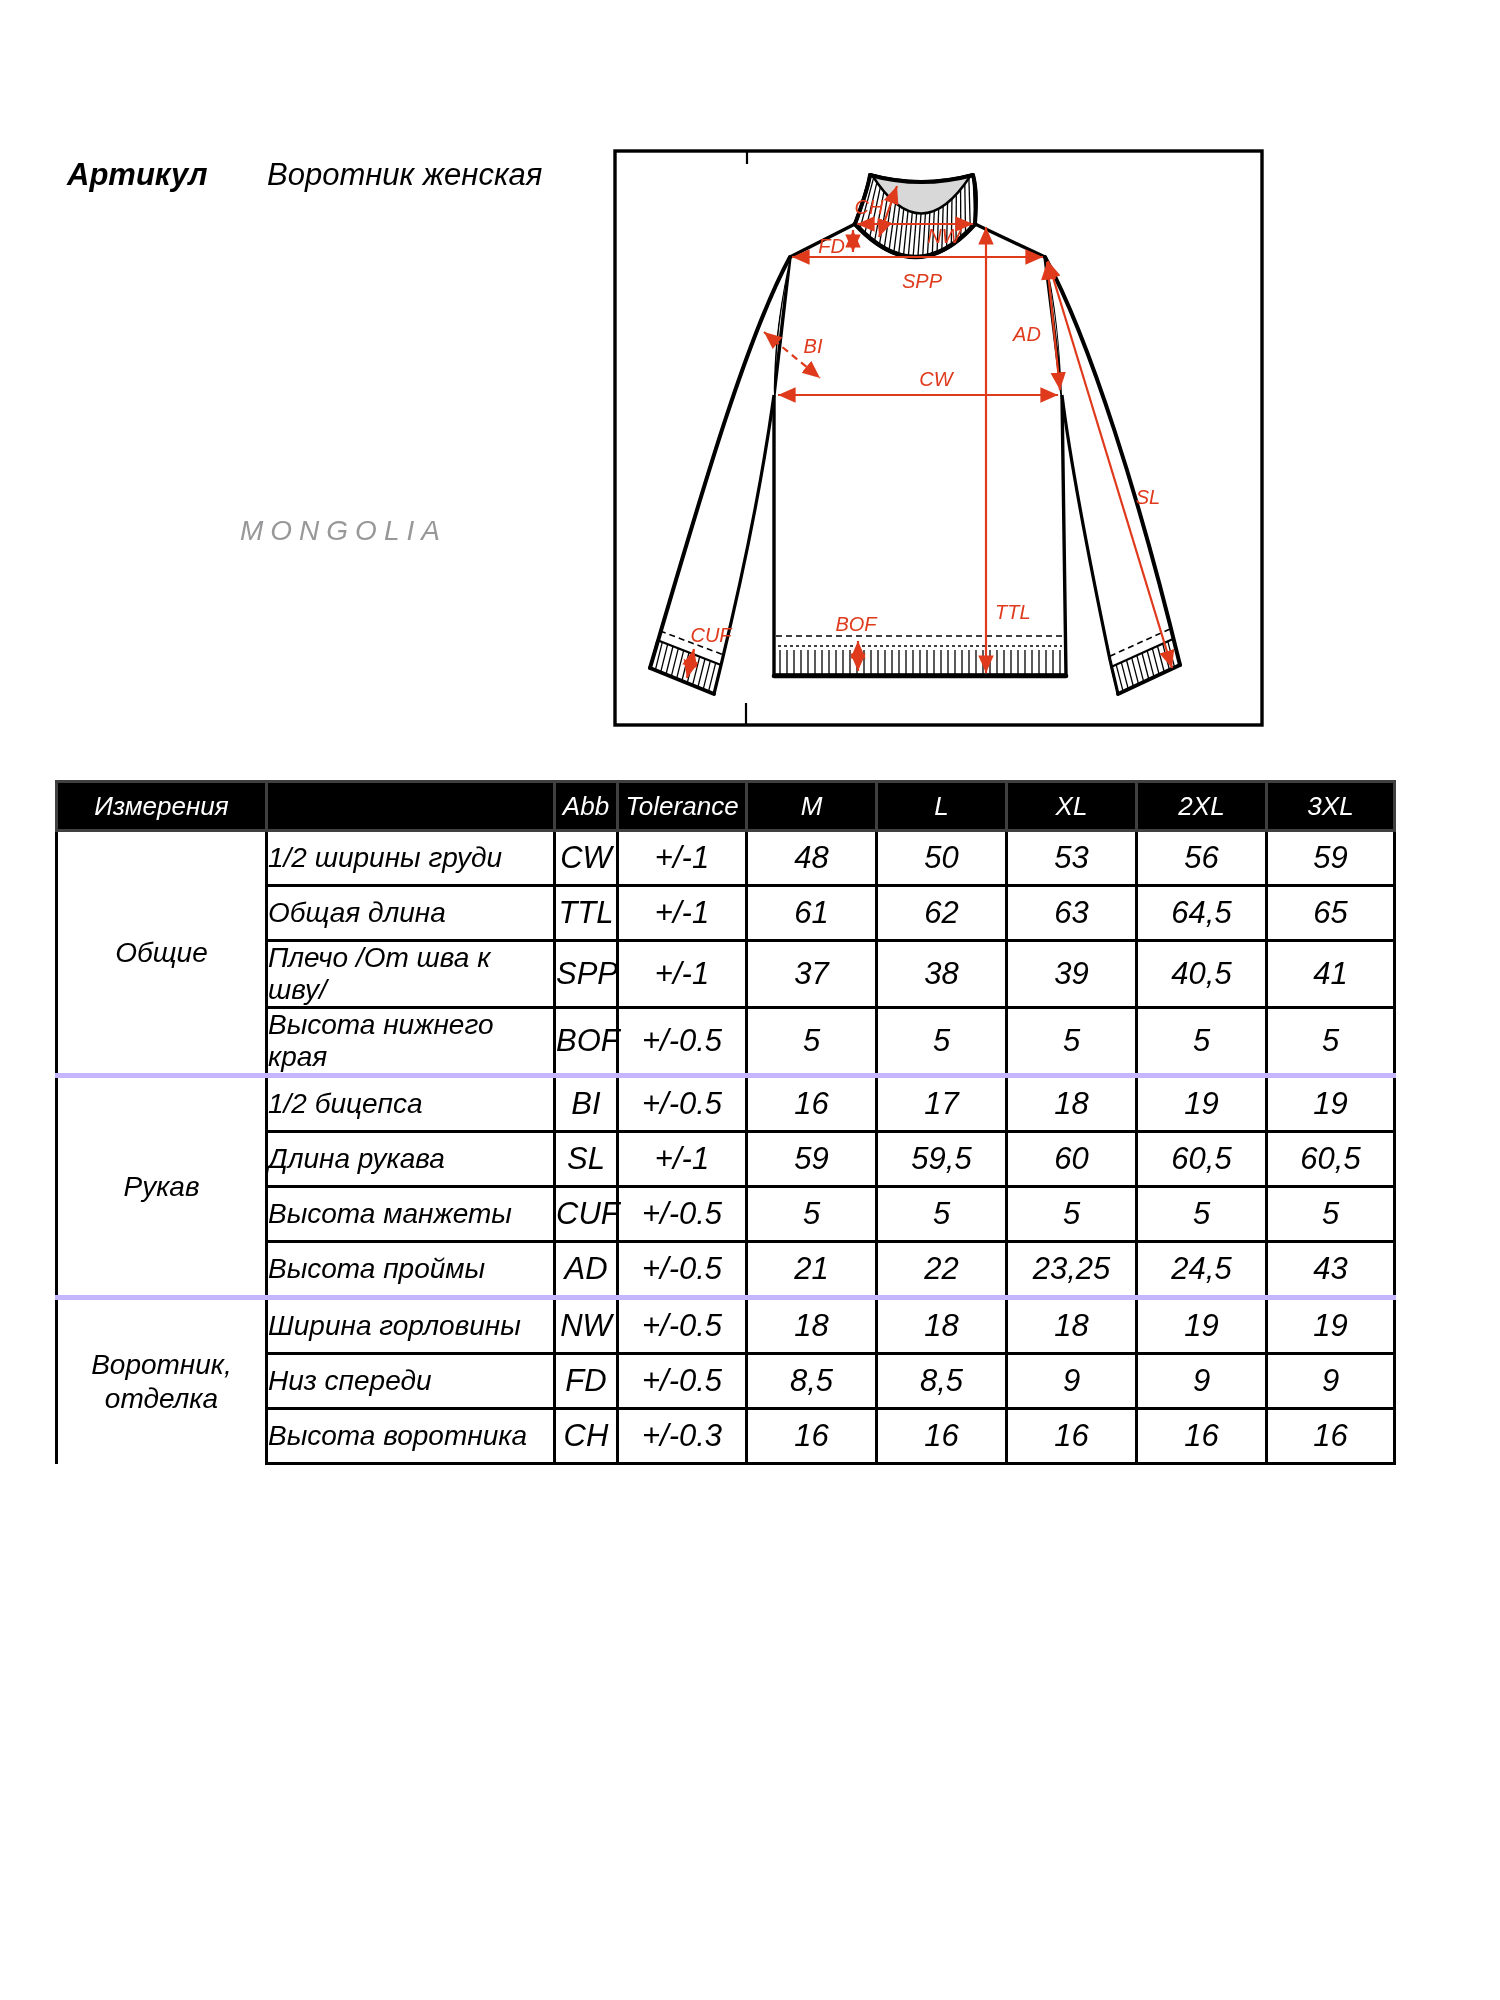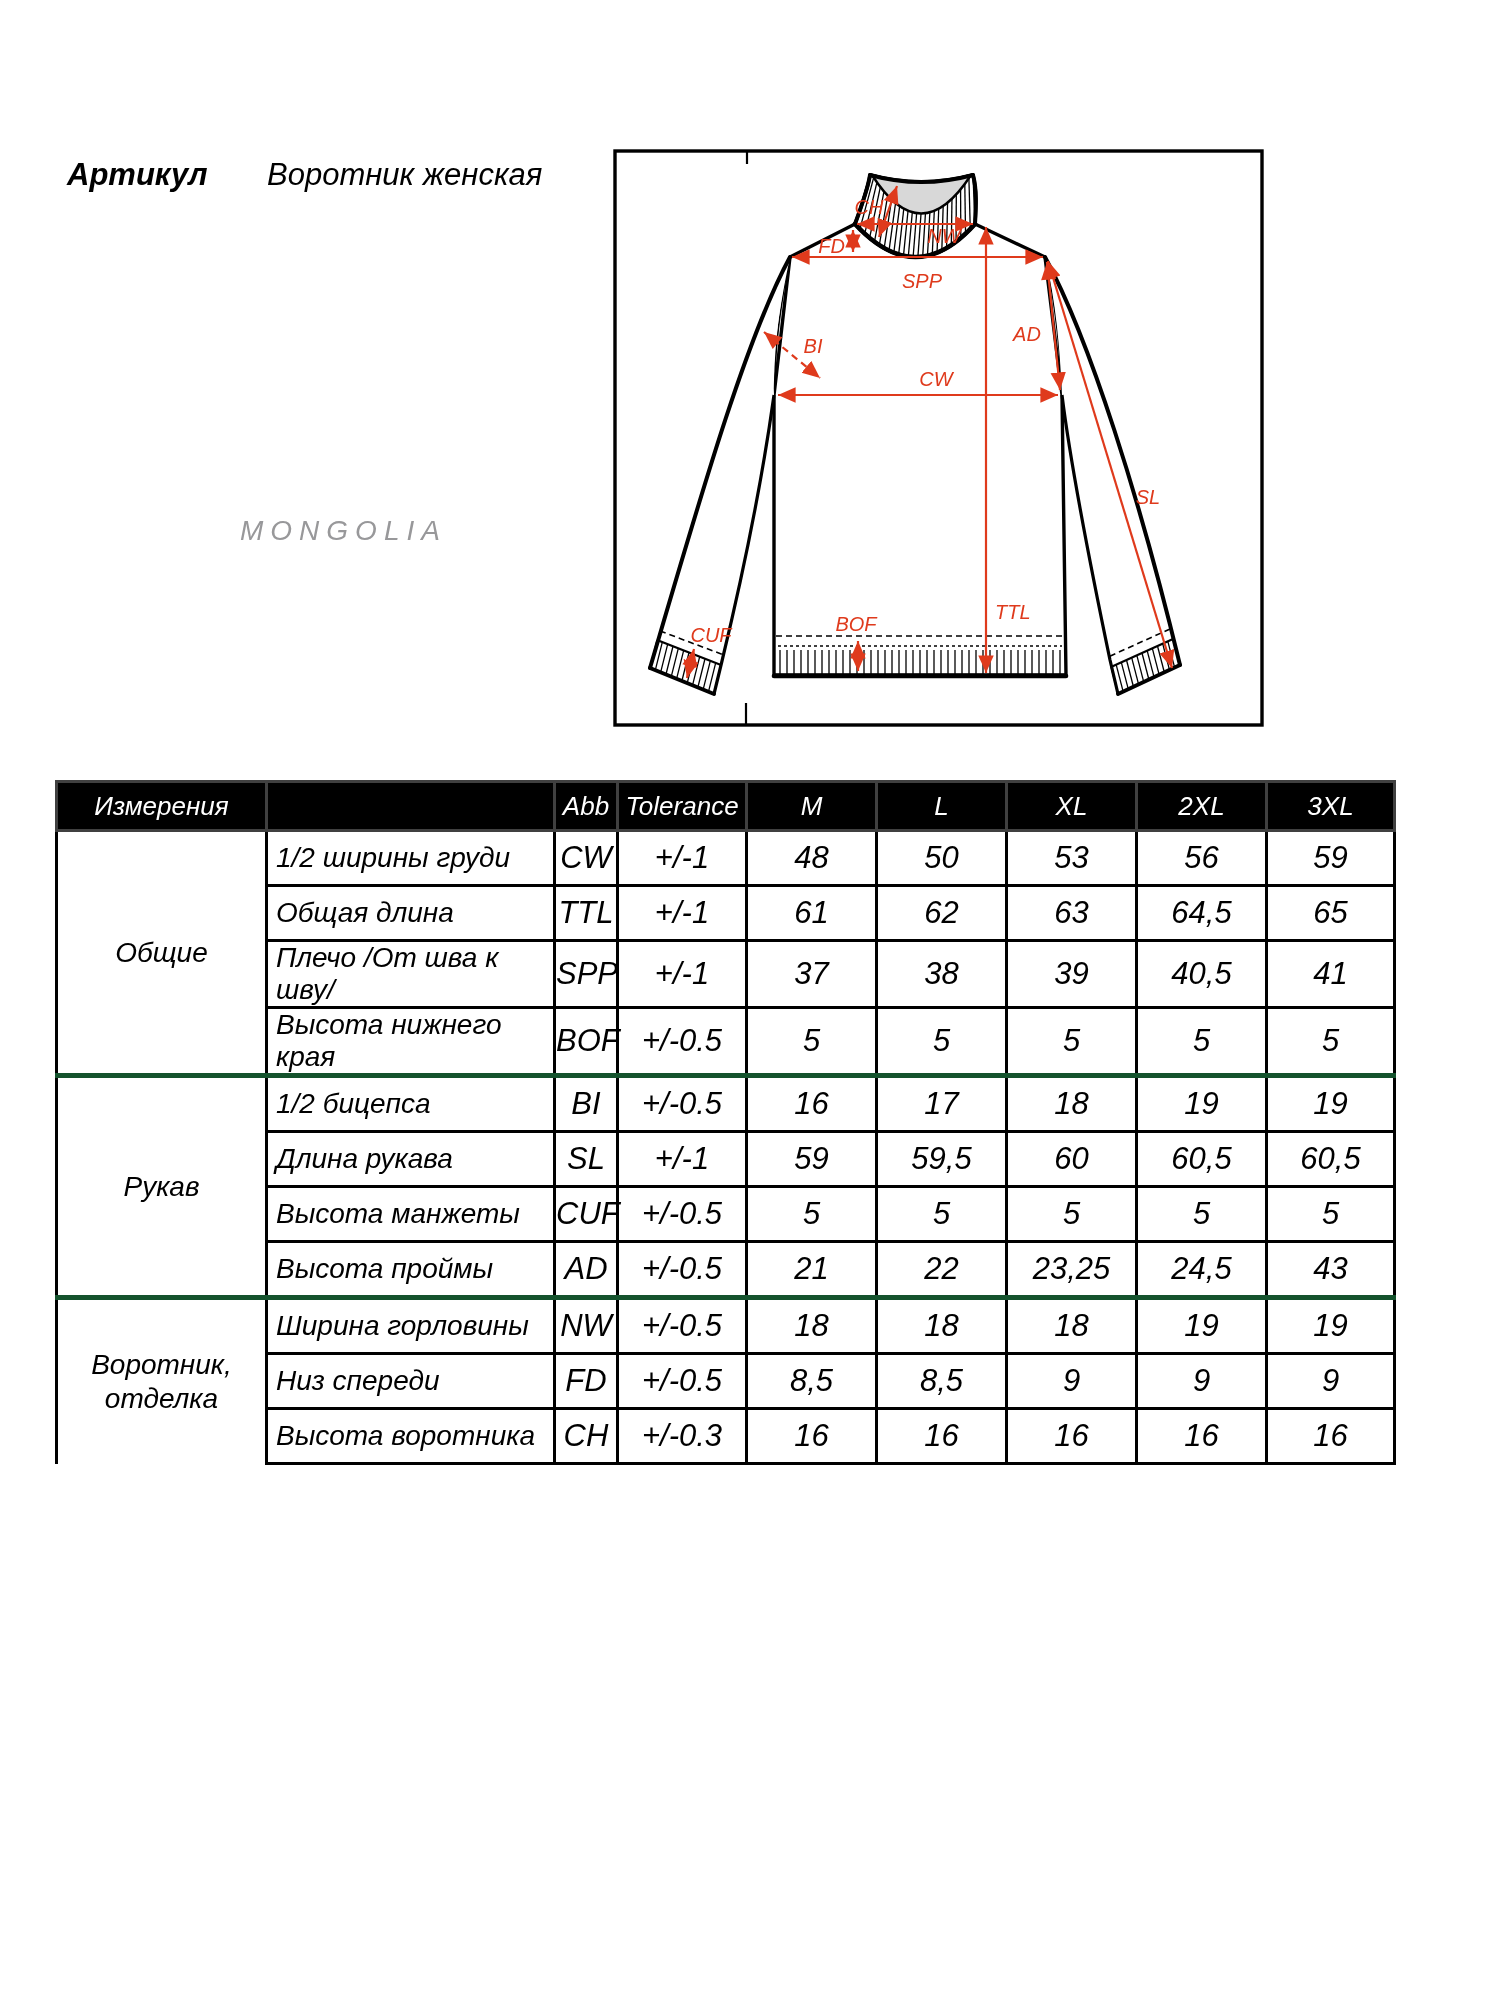--- a/index.html
+++ b/index.html
@@ -30,23 +30,23 @@
   .rib line{stroke:#000;stroke-width:1.3;}
   .fillw{fill:#ffffff;stroke:#000;stroke-width:3.4;stroke-linejoin:round;}
   .fillonly{fill:#ffffff;stroke:none;}
 
   table.size{position:absolute;left:55px;top:780px;width:1338px;
              border-collapse:collapse;table-layout:fixed;}
   table.size th{background:#000;color:#fff;font-weight:normal;font-size:26px;
                 height:46px;border:3px solid #404040;padding:0;}
   table.size td{border:3px solid #000;font-size:31px;text-align:center;
                 vertical-align:middle;height:52px;padding:0;}
-  table.size td.lbl{text-align:left;padding-left:8px;font-size:28px;}
+  table.size td.lbl{text-align:left;font-size:28px;}
   table.size td.grp{font-size:28px;line-height:1.2;padding:0 4px;}
-  table.size tr.gsep td{border-top:5px solid #14532d;}
+  table.size tr.gsep td{border-top:5px solid #c4b5fd;}
   table.size td.nobot{border-bottom:none;}
 </style>
 </head>
 <body>
 
 <div class="sheet">
 
   <div class="article-label">Артикул</div>
   <div class="article-value">Воротник женская</div>
 

